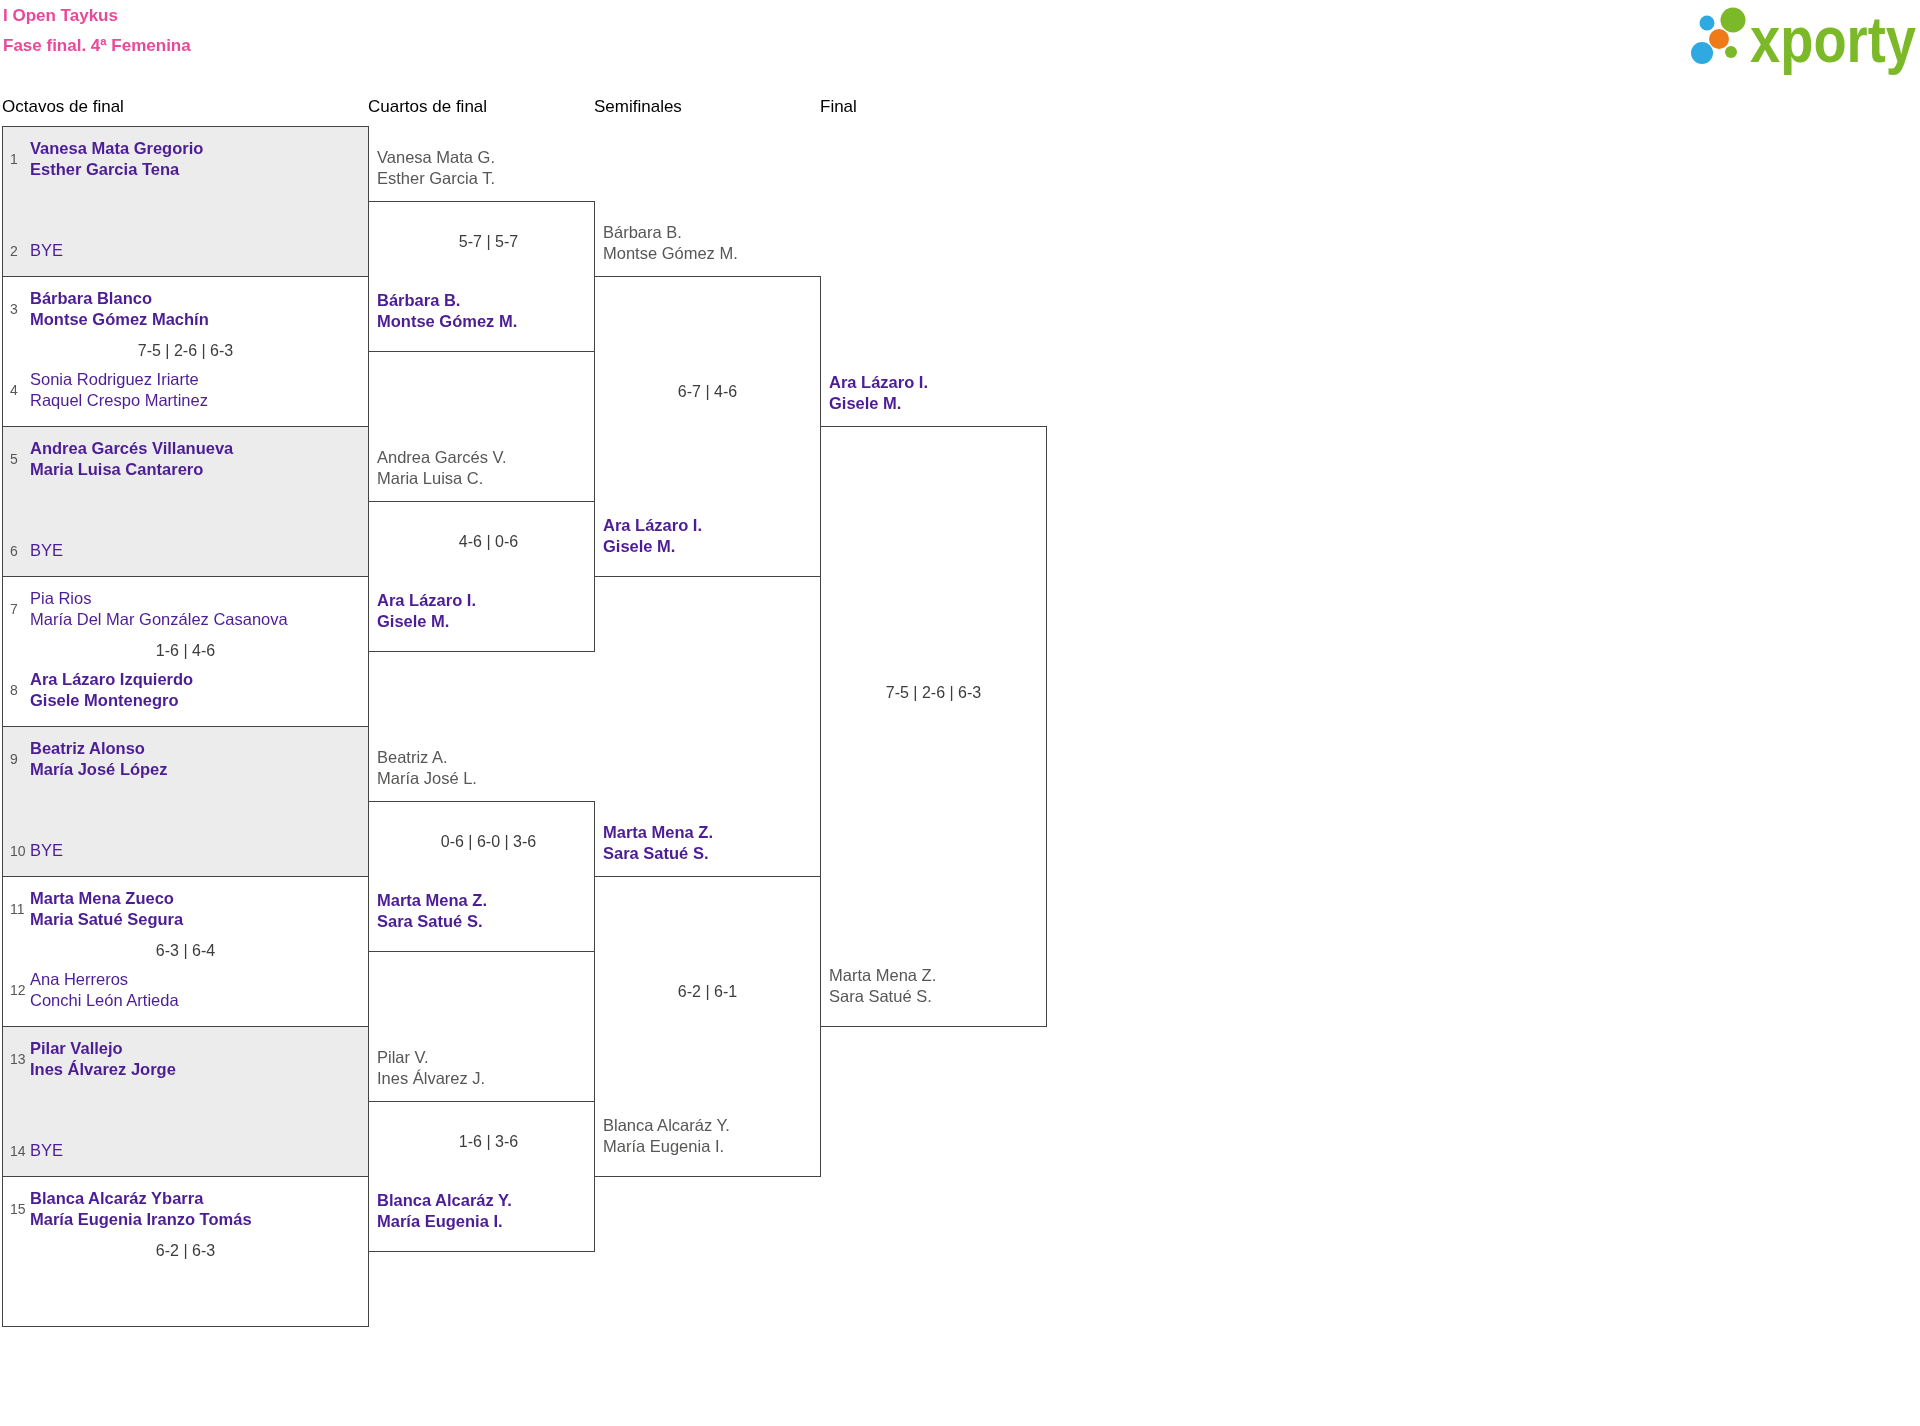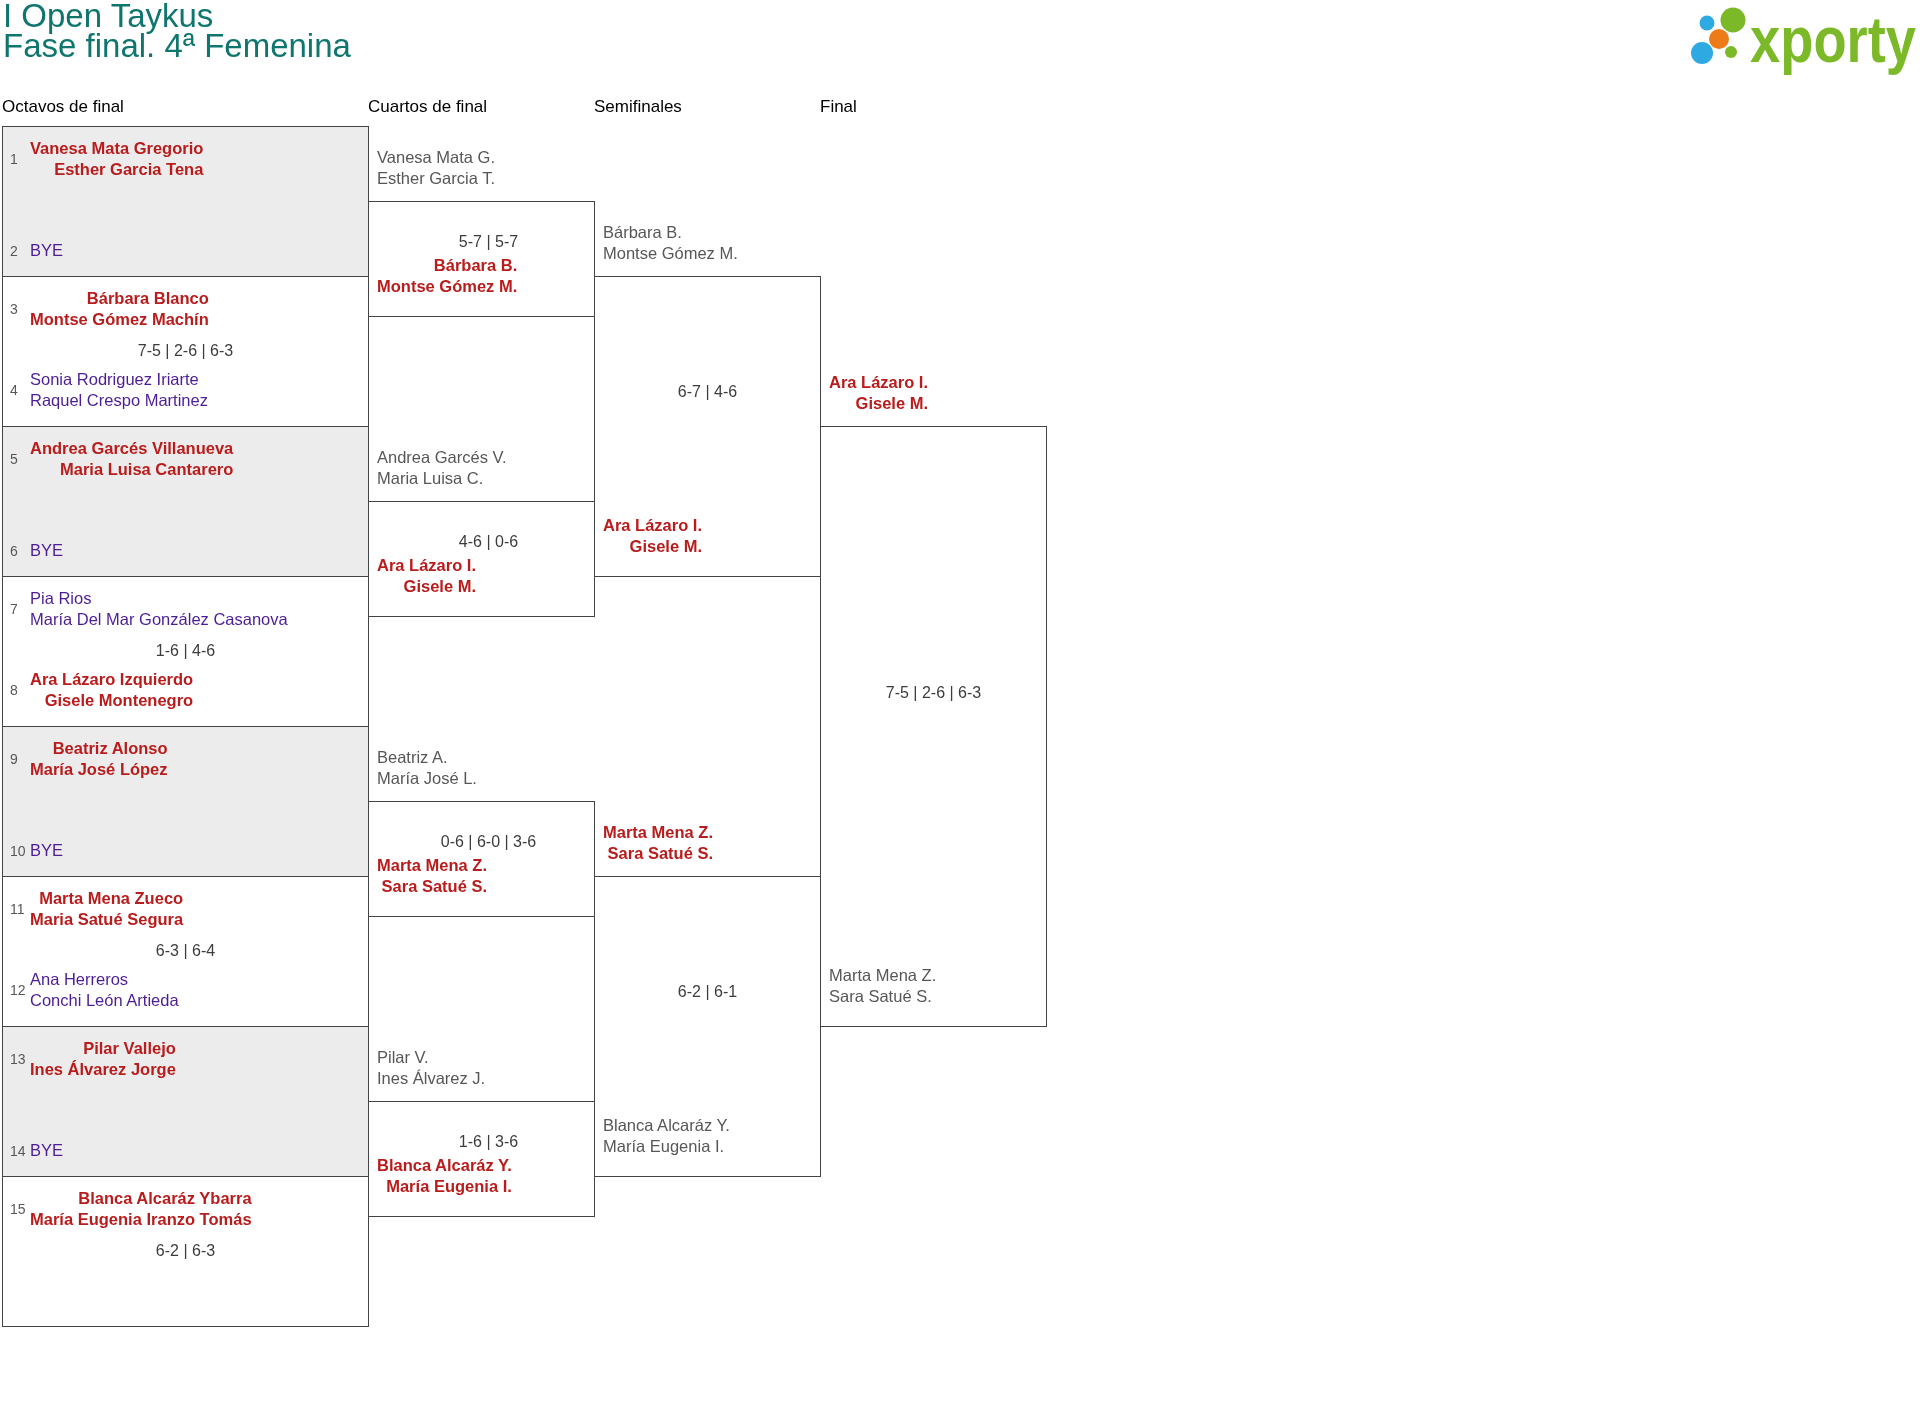--- a/index.html
+++ b/index.html
@@ -1,46 +1,46 @@
 <!DOCTYPE html>
 <html><head>
 <meta charset="utf-8">
 <style>
   html,body{margin:0;padding:0;}
   body{
     width:1920px;height:1426px;position:relative;background:#ffffff;
     font-family:"Liberation Sans", sans-serif;color:#1d1d1b;overflow:hidden;
   }
-  .page-title{position:absolute;left:3px;top:1px;font-size:33px;font-weight:400;
-    line-height:30px;color:#0f766e;}
+  .page-title{position:absolute;left:3px;top:1px;font-size:17px;font-weight:700;
+    line-height:30px;color:#ec4899;}
   .col-header{position:absolute;top:97px;font-size:17px;color:#000;}
   #col-h0{left:2px;width:367px;}
   #col-h1{left:368px;width:227px;}
   #col-h2{left:594px;width:227px;}
   #col-h3{left:820px;width:227px;}
 
   .match,.box{position:absolute;box-sizing:border-box;border:1px solid #444;}
   .r16{left:2px;width:367px;height:151px;background:#fff;}
   .r16.gray{background:#ececec;}
 
   .team{position:absolute;left:7px;right:4px;display:flex;}
   .team.top{top:11px;}
   .team.bot{bottom:15px;}
   .seed{flex:0 0 20px;width:20px;font-size:14px;color:#575756;align-self:center;line-height:14px;}
   .names{display:flex;flex-direction:column;font-size:16.5px;line-height:21px;color:#4c1d95;}
   .names span{white-space:nowrap;}
-  .names.bold, .label.bold{font-weight:700;color:#b91c1c;text-align:right;}
+  .names.bold, .label.bold{font-weight:700;color:#4c1d95;}
 
   .score{position:absolute;left:0;right:0;text-align:center;font-size:16px;color:#3c3c3b;line-height:20px;}
   .r16 .score{top:64px;}
   .qf .score{top:30px;padding-left:14px;}
   .sf .score{top:105px;}
   .fin .score{top:256px;}
 
-  .qf{left:368px;width:227px;height:116px;}
+  .qf{left:368px;width:227px;height:151px;}
   .sf{left:594px;width:227px;height:301px;}
   .fin{left:820px;width:227px;height:601px;}
 
   .label{position:absolute;left:8px;font-size:16.5px;line-height:21px;color:#575756;}
   .label span{display:block;white-space:nowrap;}
   .label.above{bottom:calc(100% + 13px);}
   .label.inside{bottom:19px;}
 
   .logo{position:absolute;left:1686px;top:0;}
 </style>

